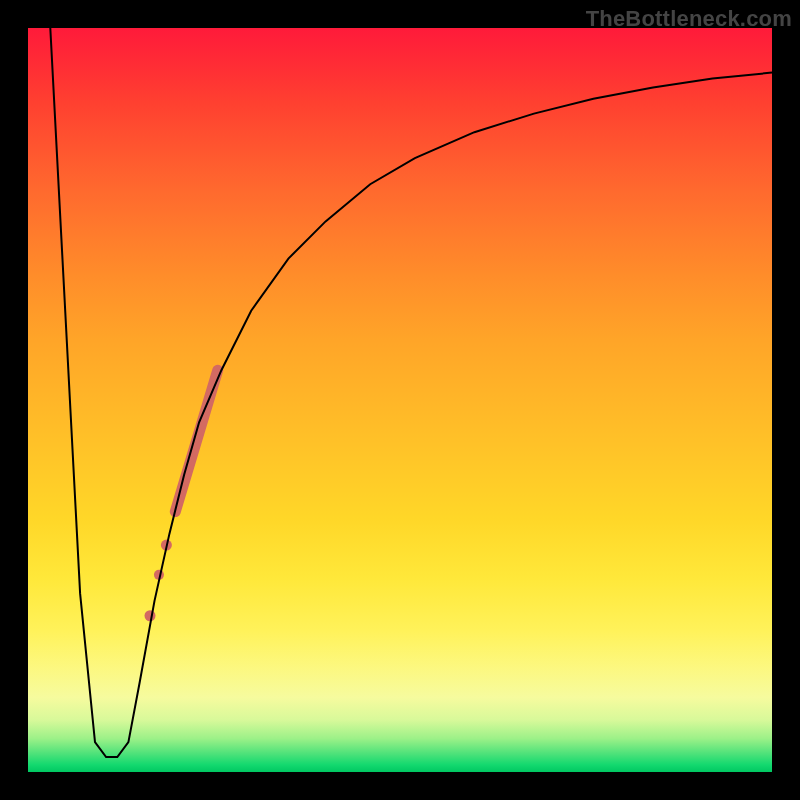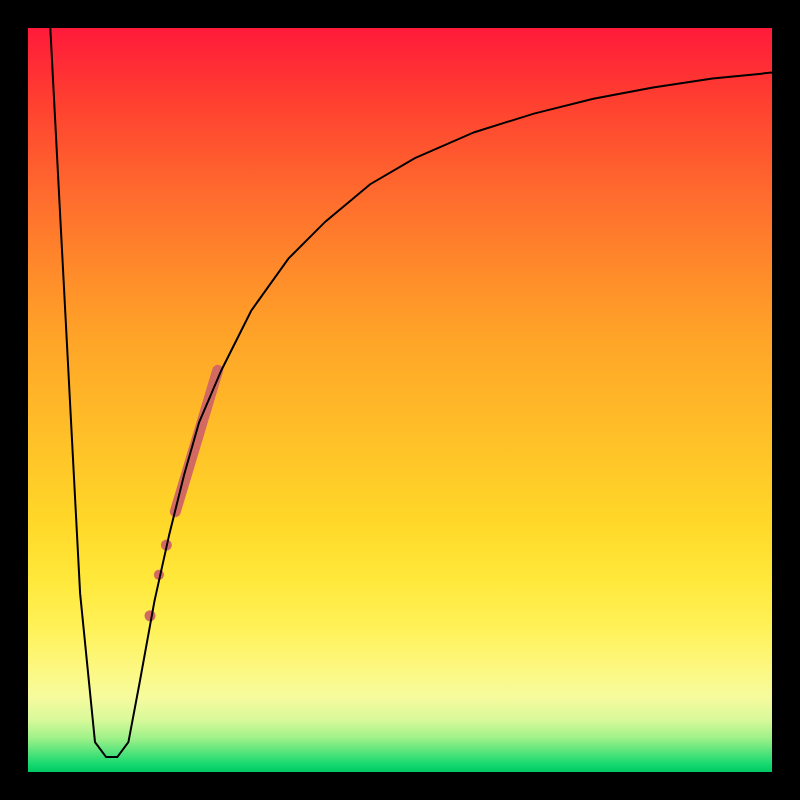--- a/index.html
+++ b/index.html
@@ -74,13 +74,14 @@
     <svg class="curve" viewBox="0 0 744 744">
       <g>
           <line x1="147.312" y1="483.6" x2="189.72" y2="342.23999999999995" stroke="#d36a62" stroke-width="11" stroke-linecap="round"></line>
           <circle cx="138.38400000000001" cy="517.08" r="5.5" fill="#d36a62"></circle>
           <circle cx="130.94400000000002" cy="546.84" r="5" fill="#d36a62"></circle>
           <circle cx="122.01599999999999" cy="587.76" r="5.5" fill="#d36a62"></circle>
         </g>
       <path fill="none" stroke="#000000" stroke-width="2" d="M22.3 0.0 L52.1 565.4 L67.0 714.2 L78.1 729.1 L89.3 729.1 L100.4 714.2 L111.6 654.7 L126.5 572.9 L141.4 505.9 L156.2 446.4 L171.1 394.3 L193.4 342.2 L223.2 282.7 L260.4 230.6 L297.6 193.4 L342.2 156.2 L386.9 130.2 L446.4 104.2 L505.9 85.6 L565.4 70.7 L625.0 59.5 L684.5 50.6 L744.0 44.6"></path>
     </svg>
   </div>
+  <div class="watermark">TheBottleneck.com</div>
 </div>
 
 </body></html>

